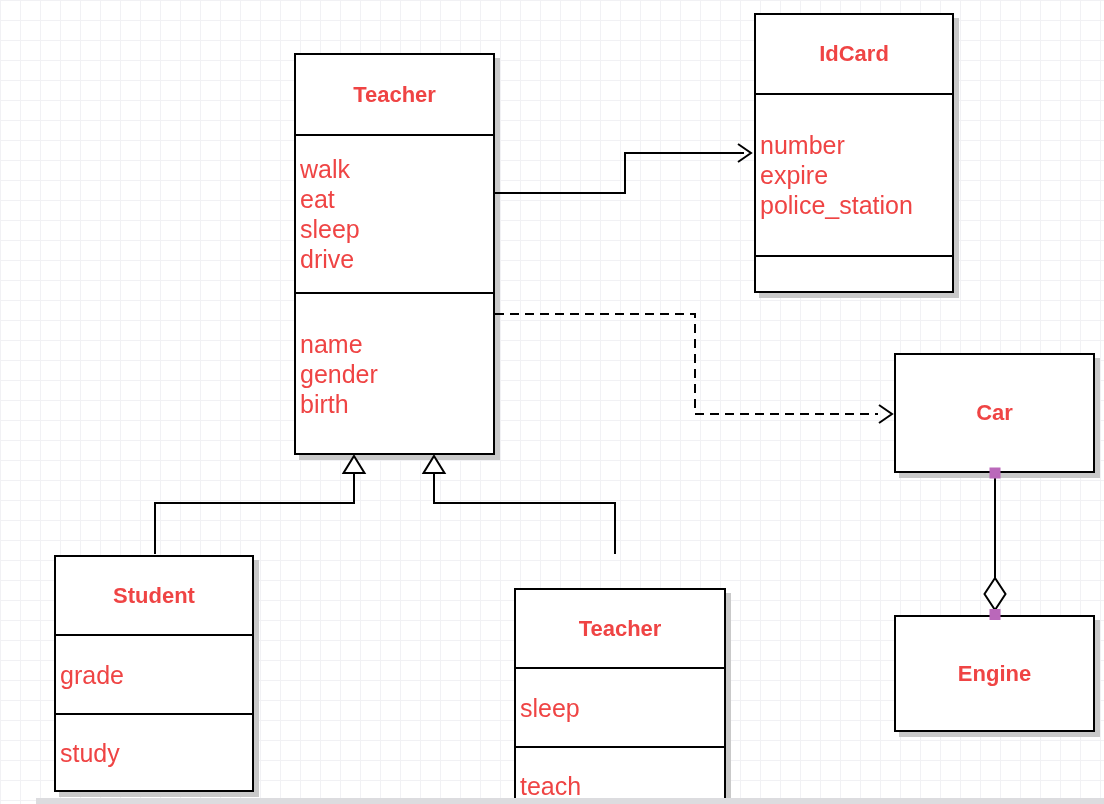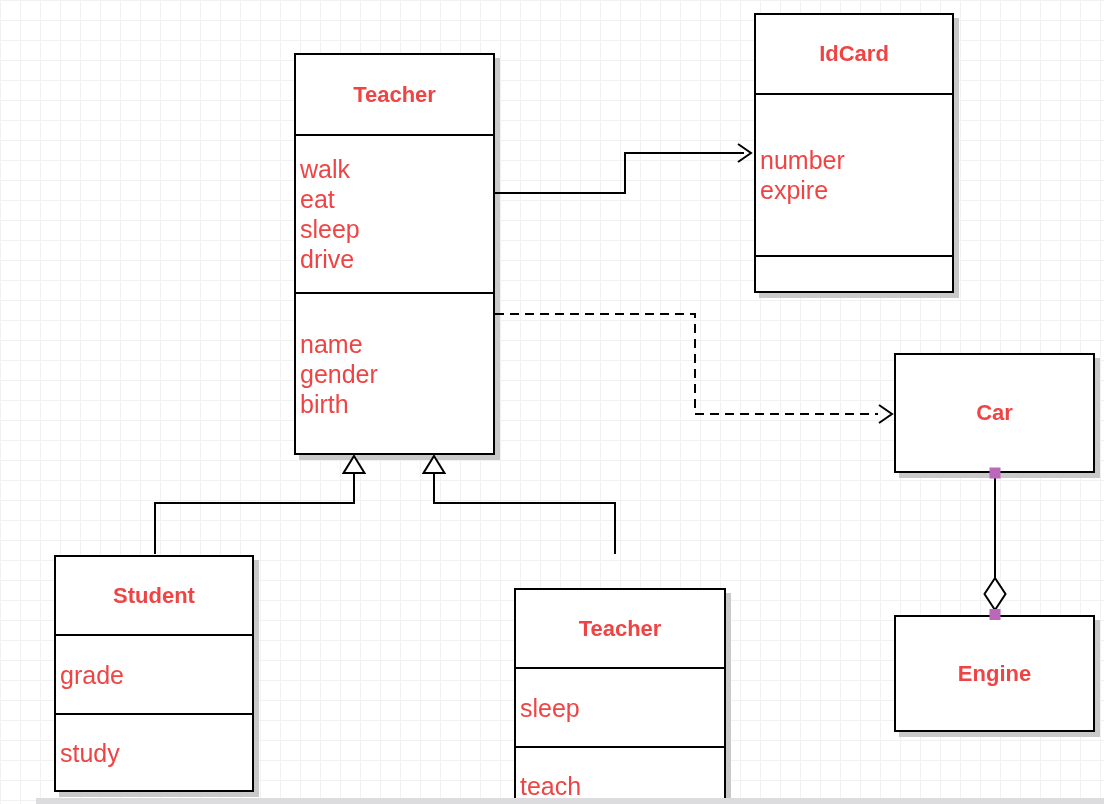--- a/index.html
+++ b/index.html
@@ -67,20 +67,21 @@
       <div class="uml-line">gender</div>
       <div class="uml-line">birth</div>
     </div>
   </div>
 
   <div class="uml-class" style="left:754px; top:13px; width:200px; height:280px;">
     <div class="uml-title" style="height:78px">IdCard</div>
     <div class="uml-sec" style="height:162px">
       <div class="uml-line">number</div>
       <div class="uml-line">expire</div>
+      <div class="uml-line">police_station</div>
     </div>
     <div class="uml-sec grow"></div>
   </div>
 
   <div class="uml-class" style="left:54px; top:555px; width:200px; height:237px;">
     <div class="uml-title" style="height:77px">Student</div>
     <div class="uml-sec" style="height:79px">
       <div class="uml-line">grade</div>
     </div>
     <div class="uml-sec grow">

